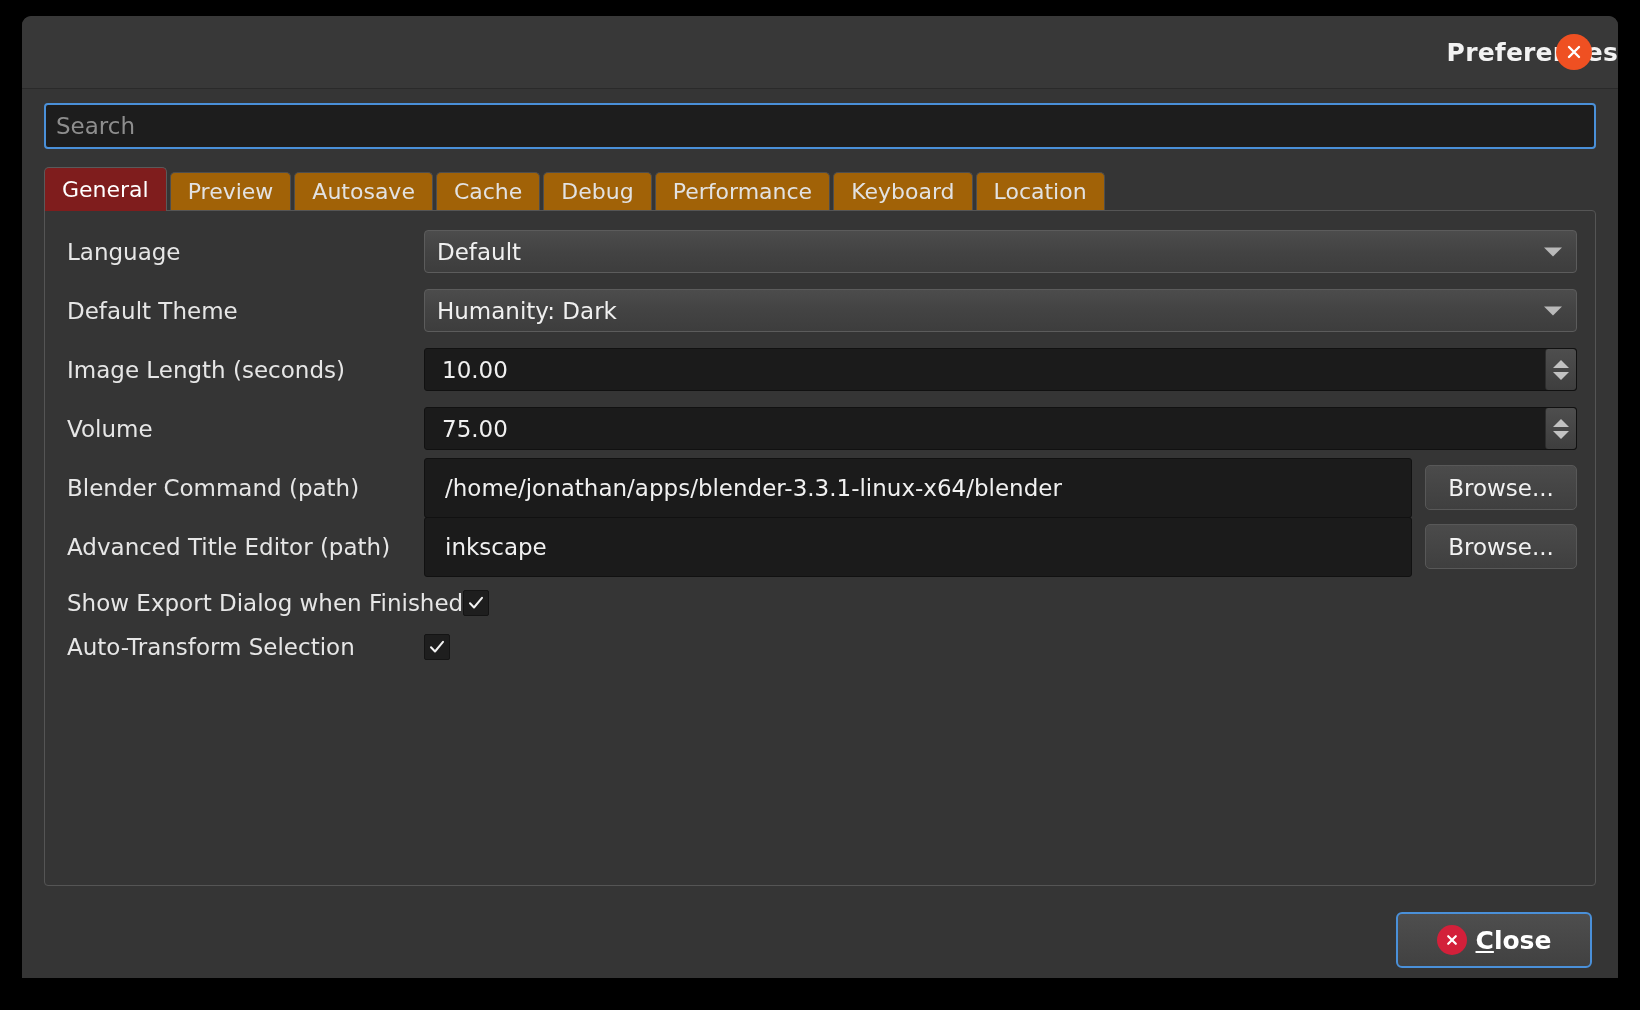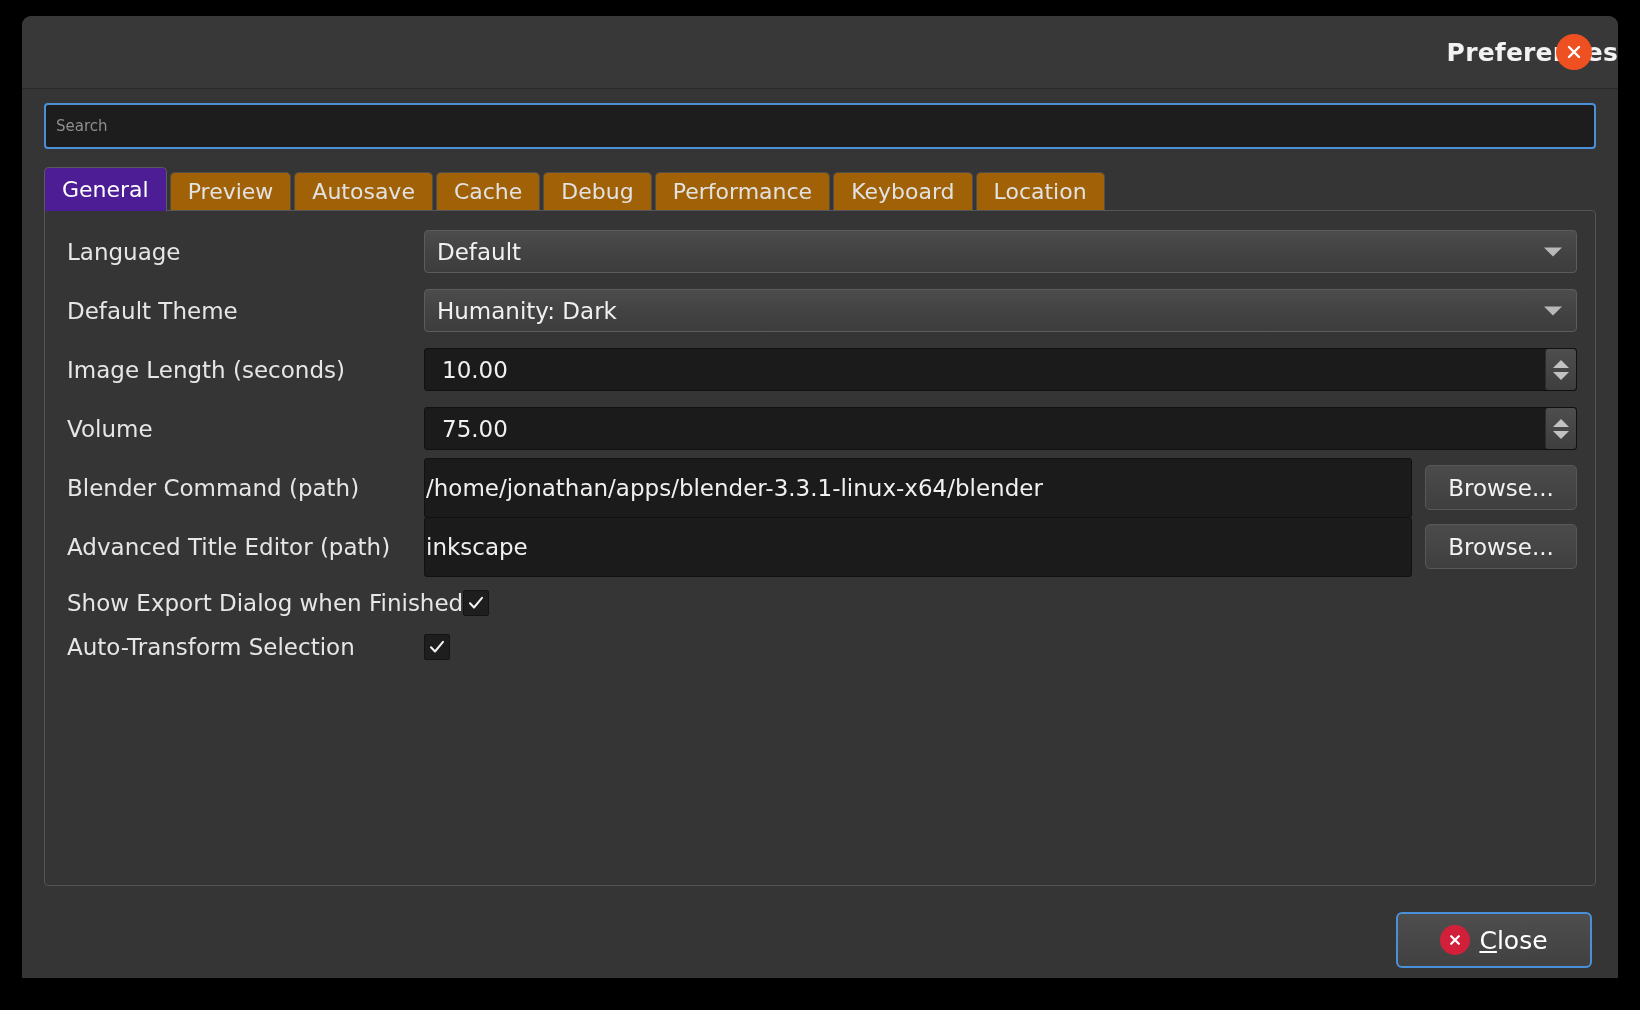--- a/index.html
+++ b/index.html
@@ -88,21 +88,21 @@
     margin-bottom: 17px;
   }
   .search-input {
     width: 100%;
     height: 46px;
     box-sizing: border-box;
     background: #1d1d1d;
     border: 2px solid #4a90d9;
     border-radius: 4px;
     color: #e8e8e8;
-    font-size: 15px;
+    font-size: 23px;
     font-family: inherit;
     padding: 0 10px;
     outline: none;
   }
   .search-input::placeholder { color: #8e8e8e; opacity: 1; }
 
   
   .tabbar {
     flex: 0 0 auto;
     display: flex;
@@ -123,21 +123,21 @@
     padding: 0 17px;
     margin-right: 3px;
     display: flex;
     align-items: center;
     cursor: pointer;
     box-sizing: border-box;
     line-height: 1;
   }
   .tab.selected {
     height: 44px;
-    background: #4c1d95;
+    background: #7f1d1d;
     border-color: #5a5a5a;
     color: #ffffff;
     margin-bottom: -1px;
     position: relative;
     z-index: 4;
   }
 
   
   .panel {
     flex: 1 1 auto;
@@ -249,21 +249,21 @@
   .text-field {
     flex: 1 1 auto;
     height: 60px;
     background: #1b1b1b;
     border: 1px solid #111111;
     border-radius: 3px;
     box-sizing: border-box;
     color: #f0f0f0;
     font-size: 23px;
     font-family: inherit;
-    padding: 0 1px;
+    padding: 0 20px;
     outline: none;
   }
   .browse-btn {
     flex: 0 0 150px;
     height: 43px;
     margin-left: 13px;
     background: linear-gradient(to bottom, #4b4b4b, #3f3f3f);
     border: 1px solid #585858;
     border-radius: 5px;
     color: #f2f2f2;
@@ -307,20 +307,21 @@
 
   
   .footer {
     flex: 0 0 auto;
     height: 76px;
     display: flex;
     align-items: center;
     justify-content: flex-end;
     padding-right: 4px;
     box-sizing: border-box;
+    font-weight: bold;
   }
   .close-btn {
     height: 52px;
     min-width: 156px;
     background: linear-gradient(to bottom, #4e4e4e, #414141);
     border: 2px solid #4a90d9;
     border-radius: 6px;
     color: #ffffff;
     font-size: 25px;
     font-family: inherit;

